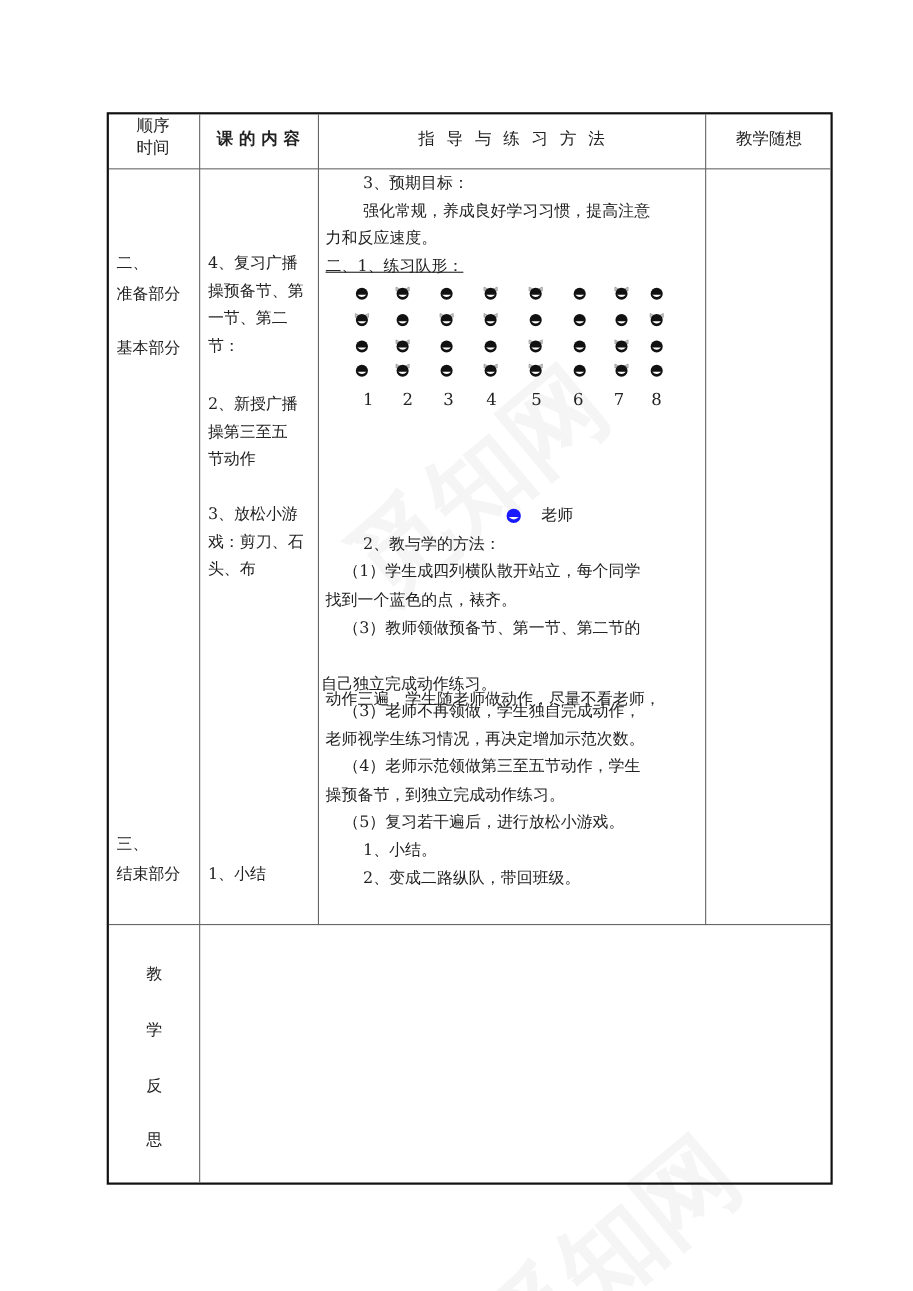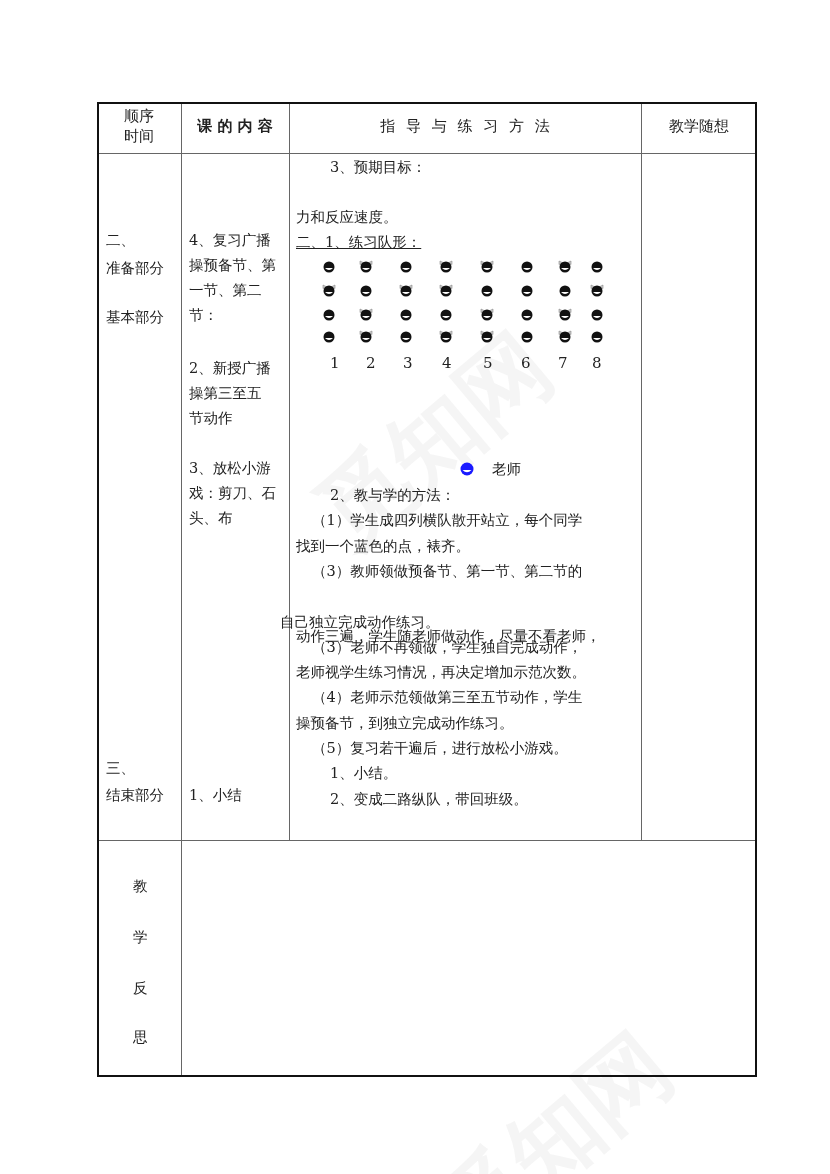--- a/index.html
+++ b/index.html
@@ -27,21 +27,21 @@
   <div class="tbl">
 
     <div class="vline" style="left:82px;top:0;bottom:0;"></div>
     <div class="vline" style="left:190px;top:0;height:737px;"></div>
     <div class="vline" style="left:542px;top:0;height:737px;"></div>
 
     <div class="hline" style="top:49px;"></div>
     <div class="hline" style="top:736px;"></div>
   </div>
 
-  <div class="hdr" style="left:99px;top:106px;width:80px;line-height:20px;">
+  <div class="hdr" style="left:99px;top:106px;width:80px;line-height:20px;font-family:Liberation Mono, monospace;">
     <div>顺序</div>
     <div>时间</div>
   </div>
   <div class="hdr" style="left:181px;top:117px;width:108px;font-weight:bold;">课 的 内 容</div>
   <div class="hdr" style="left:289px;top:117px;width:352px;word-spacing:6px;">指 导 与 练 习 方 法</div>
   <div class="hdr" style="left:641px;top:117px;width:116px;">教学随想</div>
 
   <div class="txt" style="left:106px;top:228px;">二、</div>
   <div class="txt" style="left:106px;top:256px;">准备部分</div>
   <div class="txt" style="left:106px;top:305px;">基本部分</div>
@@ -60,20 +60,21 @@
     <div>节动作</div>
   </div>
   <div class="txt" style="left:189px;top:456px;line-height:25px;">
     <div>3、放松小游</div>
     <div>戏：剪刀、石</div>
     <div>头、布</div>
   </div>
   <div class="txt" style="left:189px;top:783px;">1、小结</div>
 
   <div class="txt" style="left:330px;top:155px;">3、预期目标：</div>
+  <div class="txt" style="left:330px;top:180px;">强化常规，养成良好学习习惯，提高注意</div>
   <div class="txt" style="left:296px;top:205px;">力和反应速度。</div>
   <div class="txt" style="left:296px;top:230px;text-decoration:underline;">二、1、练习队形：</div>
 
   <div class="grid" id="formation">
       <div class="kid" style="left: 0px; top: 0px;"><svg width="14" height="14" viewBox="0 0 14 14">
           <circle cx="7" cy="8" r="5.5" fill="#111"></circle>
           <path d="M3 9 Q7 13 11 9 Z" fill="#fff"></path>
         </svg></div>
       <div class="kid" style="left: 37px; top: 0px;"><svg width="14" height="14" viewBox="0 0 14 14">
           <path d="M1 2 L5 4 L1 5.5 Z M13 2 L9 4 L13 5.5 Z" fill="#ccc" stroke="#888" stroke-width="0.6"></path>
@@ -233,21 +234,21 @@
     </svg>
     <span class="txt" style="left:32px;top:-5px;">老师</span>
   </div>
 
   <div id="methods">
       <div class="txt" style="left: 330px; top: 483px;">2、教与学的方法：</div>
       <div class="txt" style="left: 312px; top: 508.3px;">（1）学生成四列横队散开站立，每个同学</div>
       <div class="txt" style="left: 296px; top: 533.6px;">找到一个蓝色的点，裱齐。</div>
       <div class="txt" style="left: 312px; top: 558.9px;">（3）教师领做预备节、第一节、第二节的</div>
       <div class="txt" style="left: 296px; top: 584.2px; margin-top: 40px;">动作三遍，学生随老师做动作，尽量不看老师，</div>
-      <div class="txt" style="left: 280px; top: 609.5px;">自己独立完成动作练习。</div>
+      <div class="txt" style="left: 292px; top: 609.5px;">自己独立完成动作练习。</div>
       <div class="txt" style="left: 312px; top: 634.8px;">（3）老师不再领做，学生独自完成动作，</div>
       <div class="txt" style="left: 296px; top: 660.1px;">老师视学生练习情况，再决定增加示范次数。</div>
       <div class="txt" style="left: 312px; top: 685.4px;">（4）老师示范领做第三至五节动作，学生</div>
       <div class="txt" style="left: 296px; top: 710.7px;">操预备节，到独立完成动作练习。</div>
       <div class="txt" style="left: 312px; top: 736px;">（5）复习若干遍后，进行放松小游戏。</div>
       <div class="txt" style="left: 330px; top: 761.3px;">1、小结。</div>
       <div class="txt" style="left: 330px; top: 786.6px;">2、变成二路纵队，带回班级。</div>
     </div>
 
   <div>

